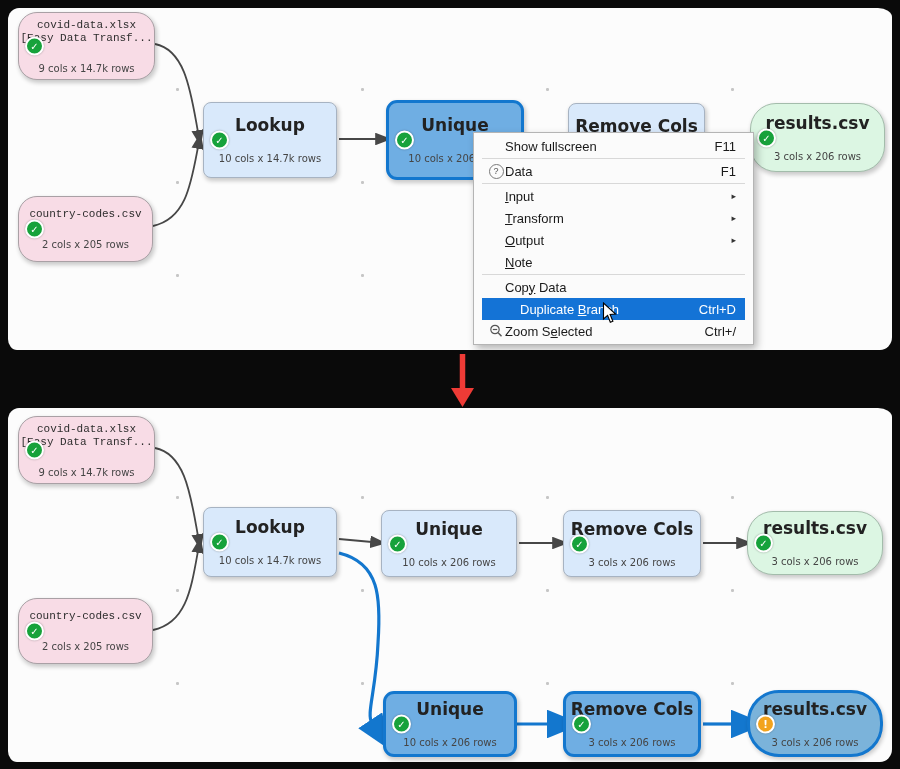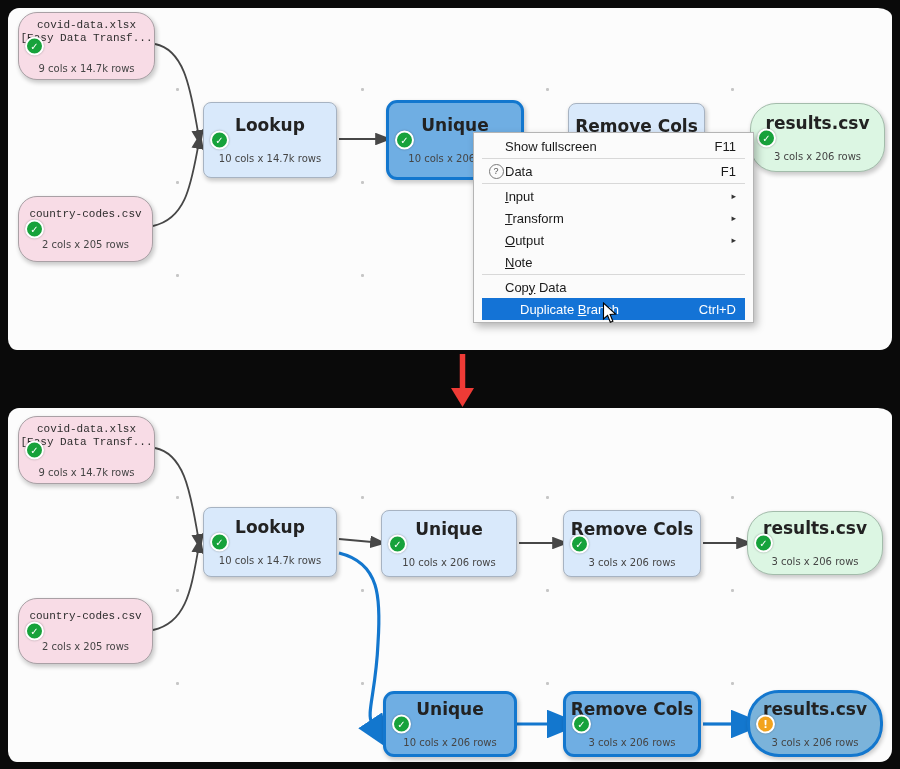--- a/index.html
+++ b/index.html
@@ -142,20 +142,31 @@
       <div class="msep"></div>
       <div class="mrow">
         <span class="mico"></span>
         <span class="mlabel"><span>Cop</span><u>y</u><span> Data</span></span>
       </div>
       <div class="mrow hl">
         <span class="mico"></span>
         <span class="mlabel"><span>Duplicate </span><u>B</u><span>ranch</span></span>
         <span class="mright">Ctrl+D</span>
       </div>
+      <div class="mrow">
+        <span class="mico">
+          <svg width="14" height="14" viewBox="0 0 14 14">
+            <circle cx="6" cy="5.5" r="4.2" fill="none" stroke="#555" stroke-width="1.2"></circle>
+            <line x1="3.8" y1="5.5" x2="8.2" y2="5.5" stroke="#555" stroke-width="1.2"></line>
+            <line x1="9.2" y1="8.8" x2="12.5" y2="12.2" stroke="#555" stroke-width="1.4"></line>
+          </svg>
+        </span>
+        <span class="mlabel"><span>Zoom S</span><u>e</u><span>lected</span></span>
+        <span class="mright">Ctrl+/</span>
+      </div>
     </div>
 
     <svg class="cursor" style="left:594px;top:294px;" width="16" height="22" viewBox="0 0 16 22">
       <path d="M1.5 1 L1.5 17 L5.6 13.4 L8.3 20.3 L10.9 19.2 L8.1 12.4 L13.6 12 Z" fill="#fff" stroke="#000" stroke-width="1.1"></path>
     </svg>
   </section>
 
   <svg class="gap-arrow" width="45" height="57" viewBox="0 0 45 57">
     <line x1="22.5" y1="2" x2="22.5" y2="38" style="stroke:var(--flow-arrow-red,#EE3B36)" stroke-width="5.5"></line>
     <polygon points="11,36 34,36 22.5,55" style="fill:var(--flow-arrow-red,#EE3B36)"></polygon>

